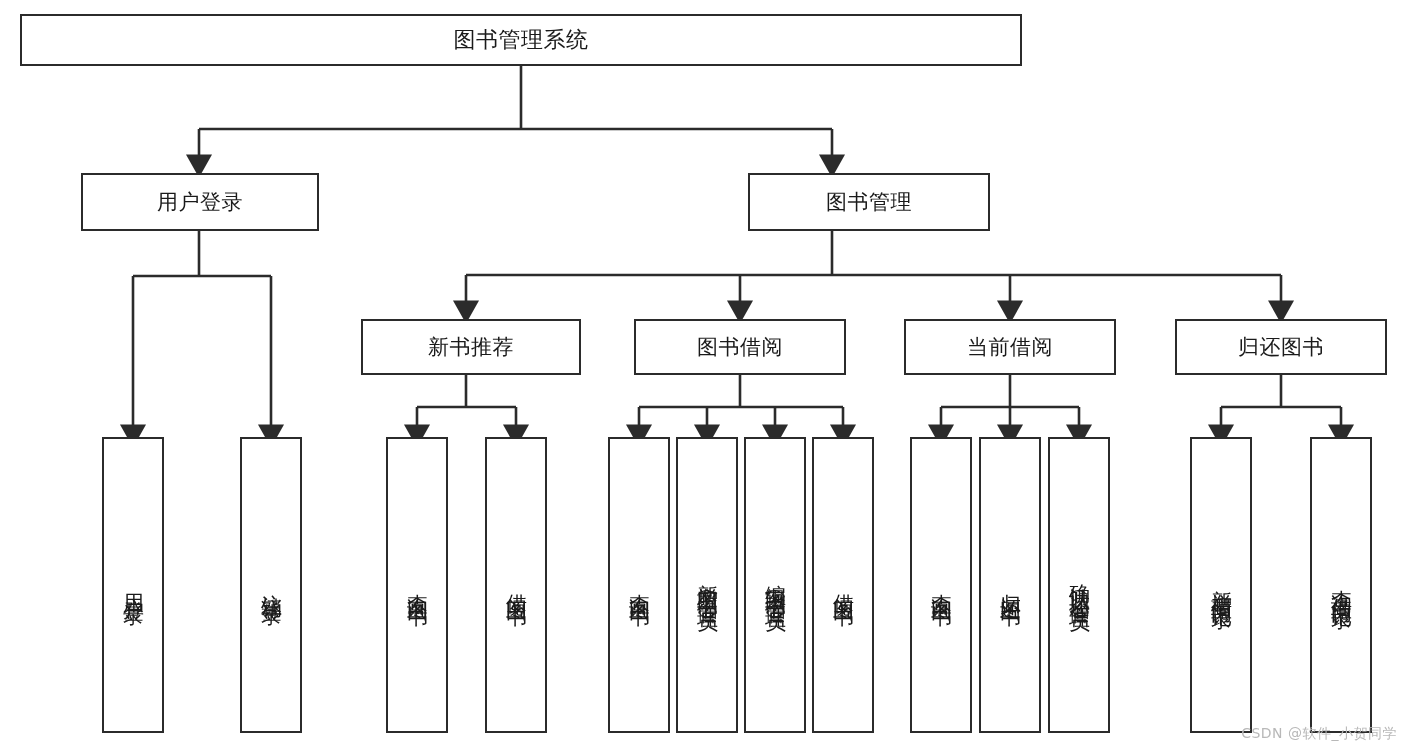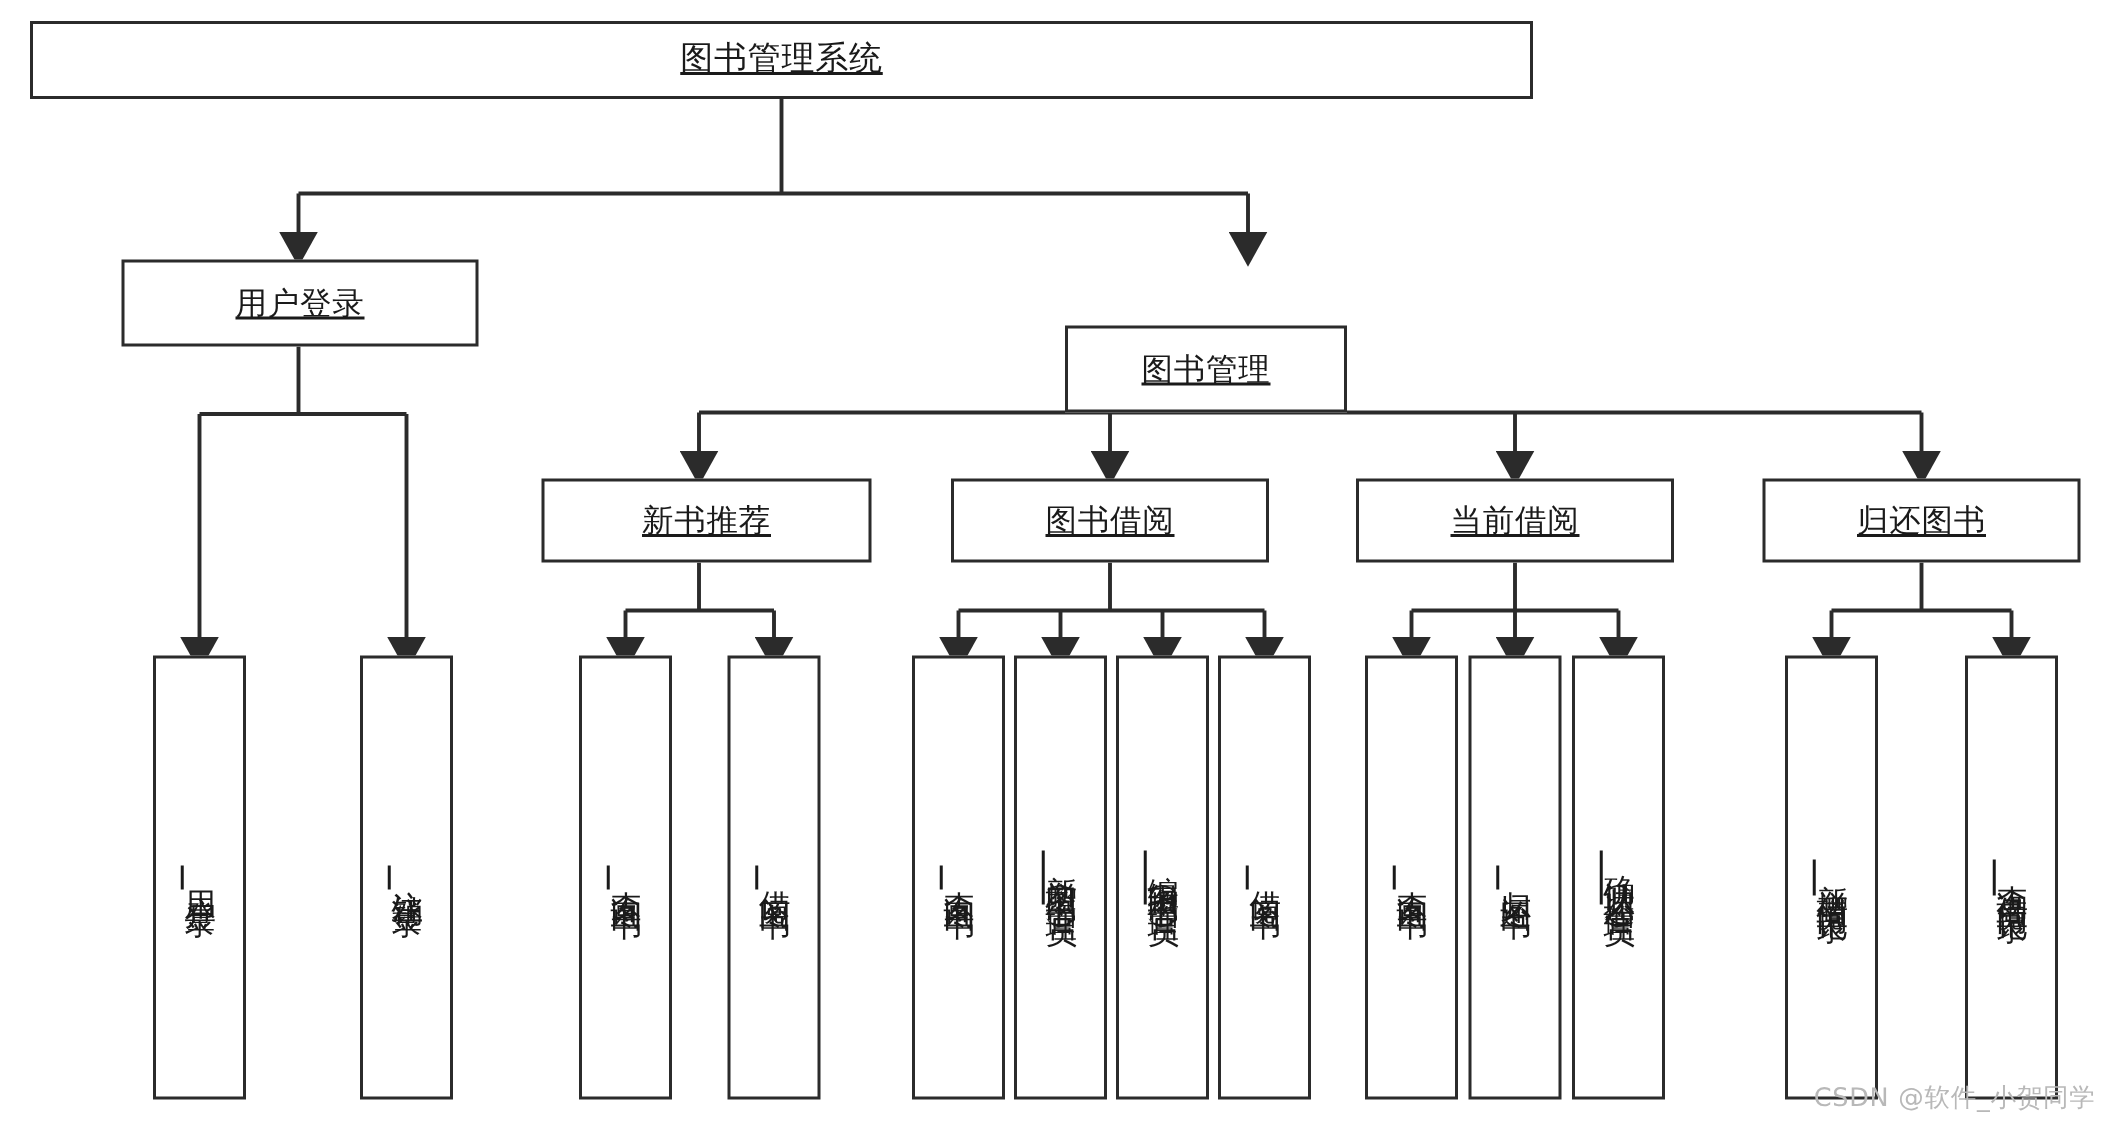--- a/index.html
+++ b/index.html
@@ -35,21 +35,20 @@
     align-items: center;
     justify-content: center;
     color: #1a1a1a;
     z-index: 2;
   }
   .node .label {
     display: block;
     text-align: center;
     line-height: 1.18;
     letter-spacing: 0.5px;
-    text-decoration: underline;
   }
   
   .node.horiz .label {
     font-size: 21px;
     white-space: nowrap;
   }
   .node.root .label {
     font-size: 22px;
   }
   
@@ -63,21 +62,21 @@
     text-orientation: upright;
     font-size: 21px;
     line-height: 1.0;
     letter-spacing: 4px;
     max-height: 100%;
   }
   #watermark {
     position: absolute;
     right: 8px;
     bottom: 4px;
-    font-size: 17px;
+    font-size: 14px;
     color: #b8b8b8;
     letter-spacing: 0.5px;
     z-index: 5;
     white-space: nowrap;
     font-family: "DejaVu Sans", "Liberation Sans", sans-serif;
   }
 </style>
 </head>
 <body>
 
@@ -133,21 +132,21 @@
     </g>
   </svg>
 
   <div class="node root horiz" style="left:20px; top:14px; width:1002px; height:52px;">
     <span class="label">图书管理系统</span>
   </div>
 
   <div class="node horiz" style="left:81px; top:173px; width:238px; height:58px;">
     <span class="label">用户登录</span>
   </div>
-  <div class="node horiz" style="left:710px; top:173px; width:188px; height:58px;margin-top:44px;">
+  <div class="node horiz" style="left:748px; top:173px; width:242px; height:58px;">
     <span class="label">图书管理</span>
   </div>
 
   <div class="node horiz" style="left:361px; top:319px; width:220px; height:56px;">
     <span class="label">新书推荐</span>
   </div>
   <div class="node horiz" style="left:634px; top:319px; width:212px; height:56px;">
     <span class="label">图书借阅</span>
   </div>
   <div class="node horiz" style="left:904px; top:319px; width:212px; height:56px;">

